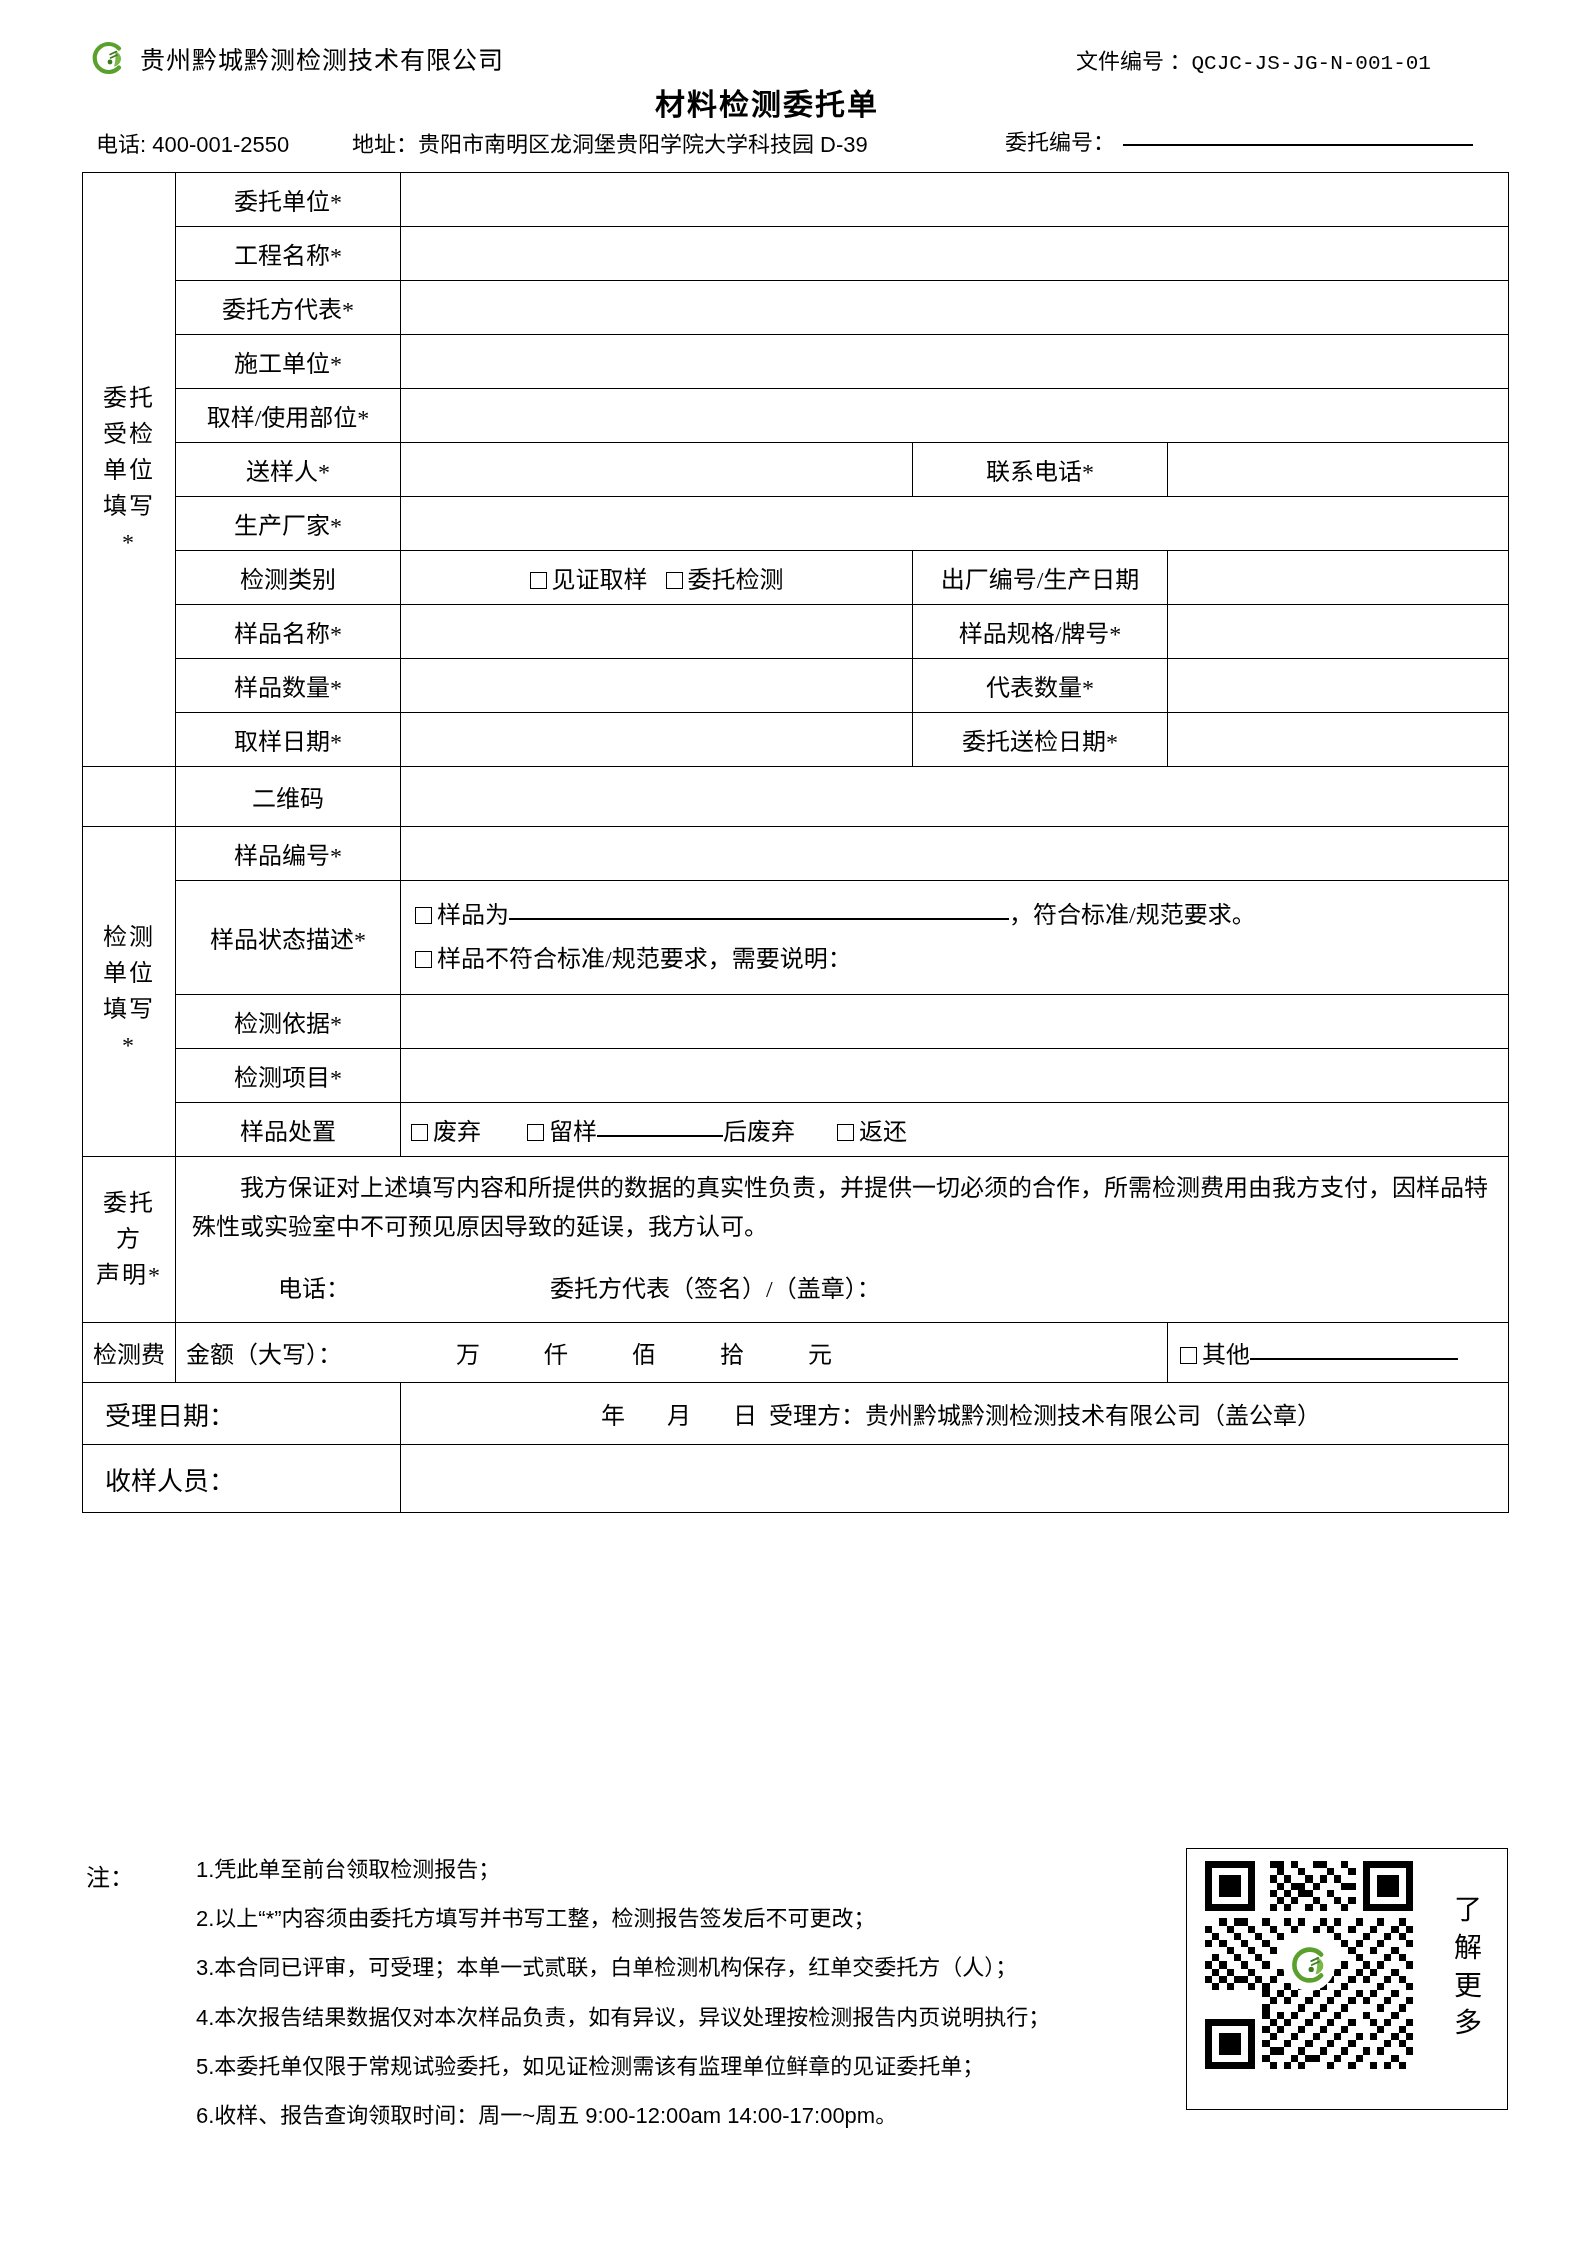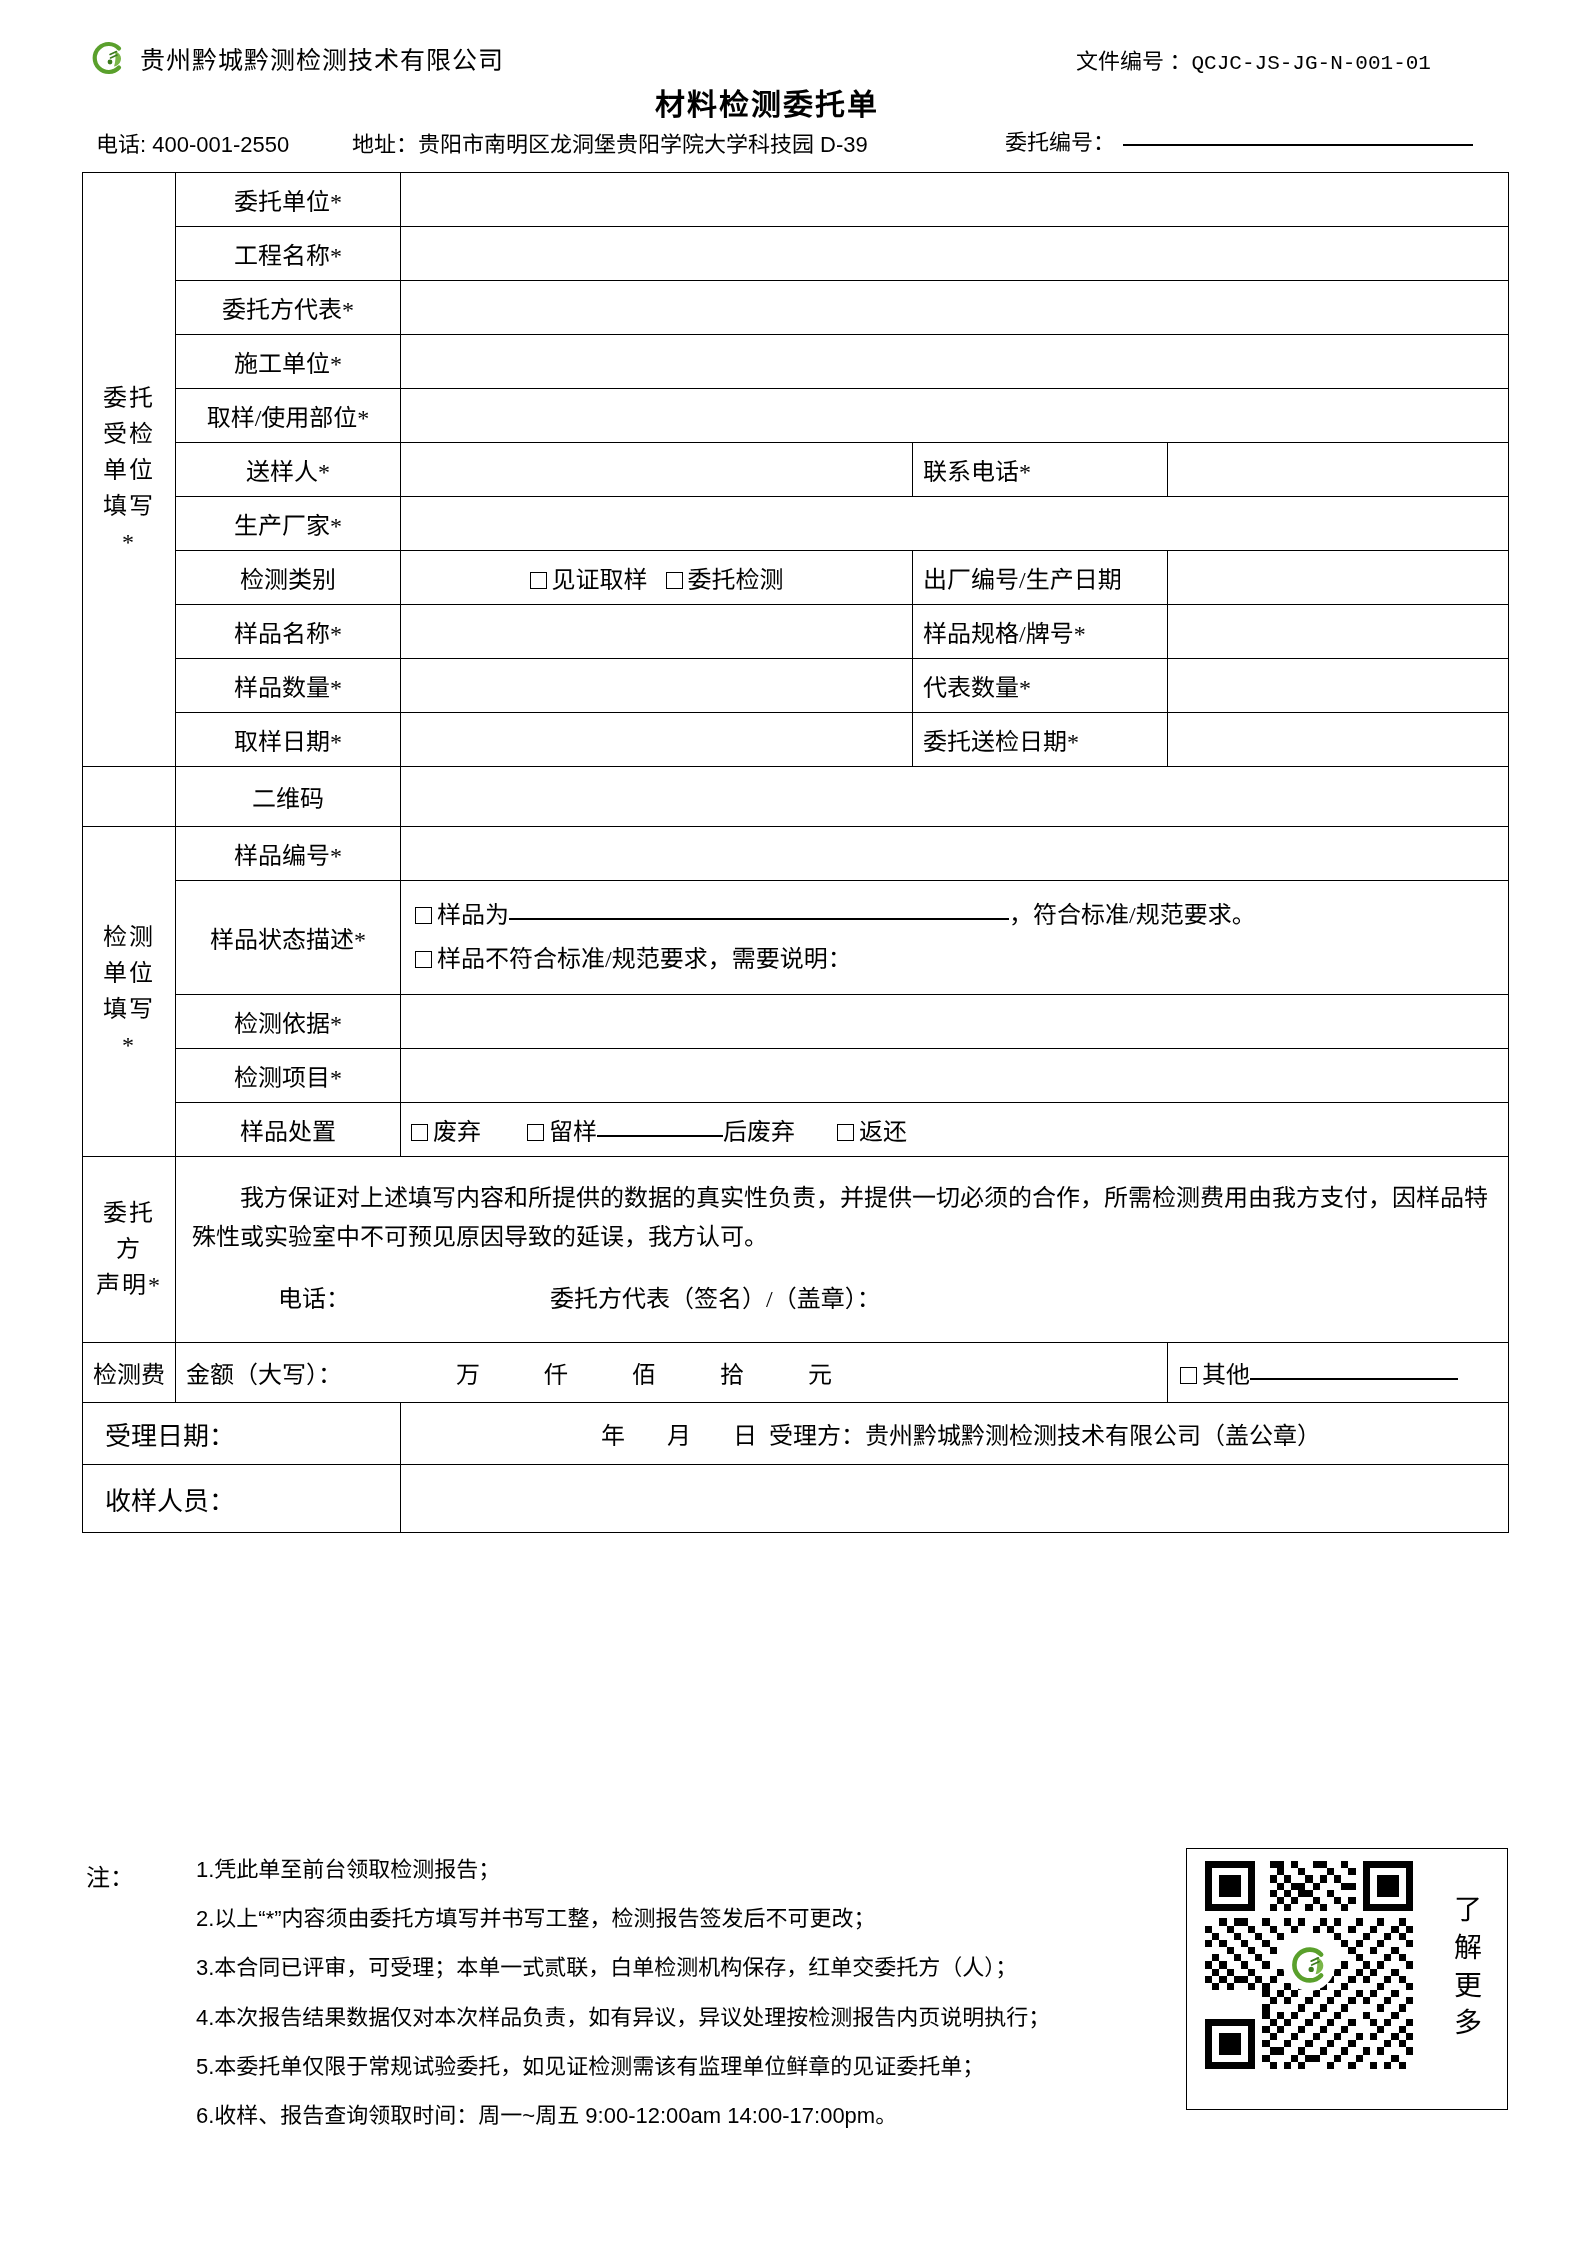--- a/index.html
+++ b/index.html
@@ -127,21 +127,21 @@
     letter-spacing: 2px;
   }
   td.lbl {
     width: 225px;
     text-align: center;
     white-space: nowrap;
   }
   td.val { }
   td.lbl2 {
     width: 255px;
-    text-align: left;
+    text-align: center;
     white-space: nowrap;
   }
   td.val2 { width: 423px; }
 
   .r-tall { height: 54px; }
   .r-std  { height: 54px; }
 
   .checkbox {
     display: inline-block;
     width: 17px; height: 17px;
@@ -157,21 +157,21 @@
     vertical-align: 3px;
   }
 
   .status-cell {
     padding: 12px 14px !important;
     line-height: 1.85;
     font-size: 24px;
   }
 
   .declare-cell {
-    padding: 22px 16px !important;
+    padding: 12px 16px !important;
     font-size: 24px;
     line-height: 1.65;
   }
   .declare-cell p { margin: 0; }
   .declare-cell .indent { text-indent: 48px; }
   .declare-cell .signrow {
     margin-top: 22px;
     padding-left: 86px;
   }
   .declare-cell .signrow .gap { display: inline-block; width: 200px; }

